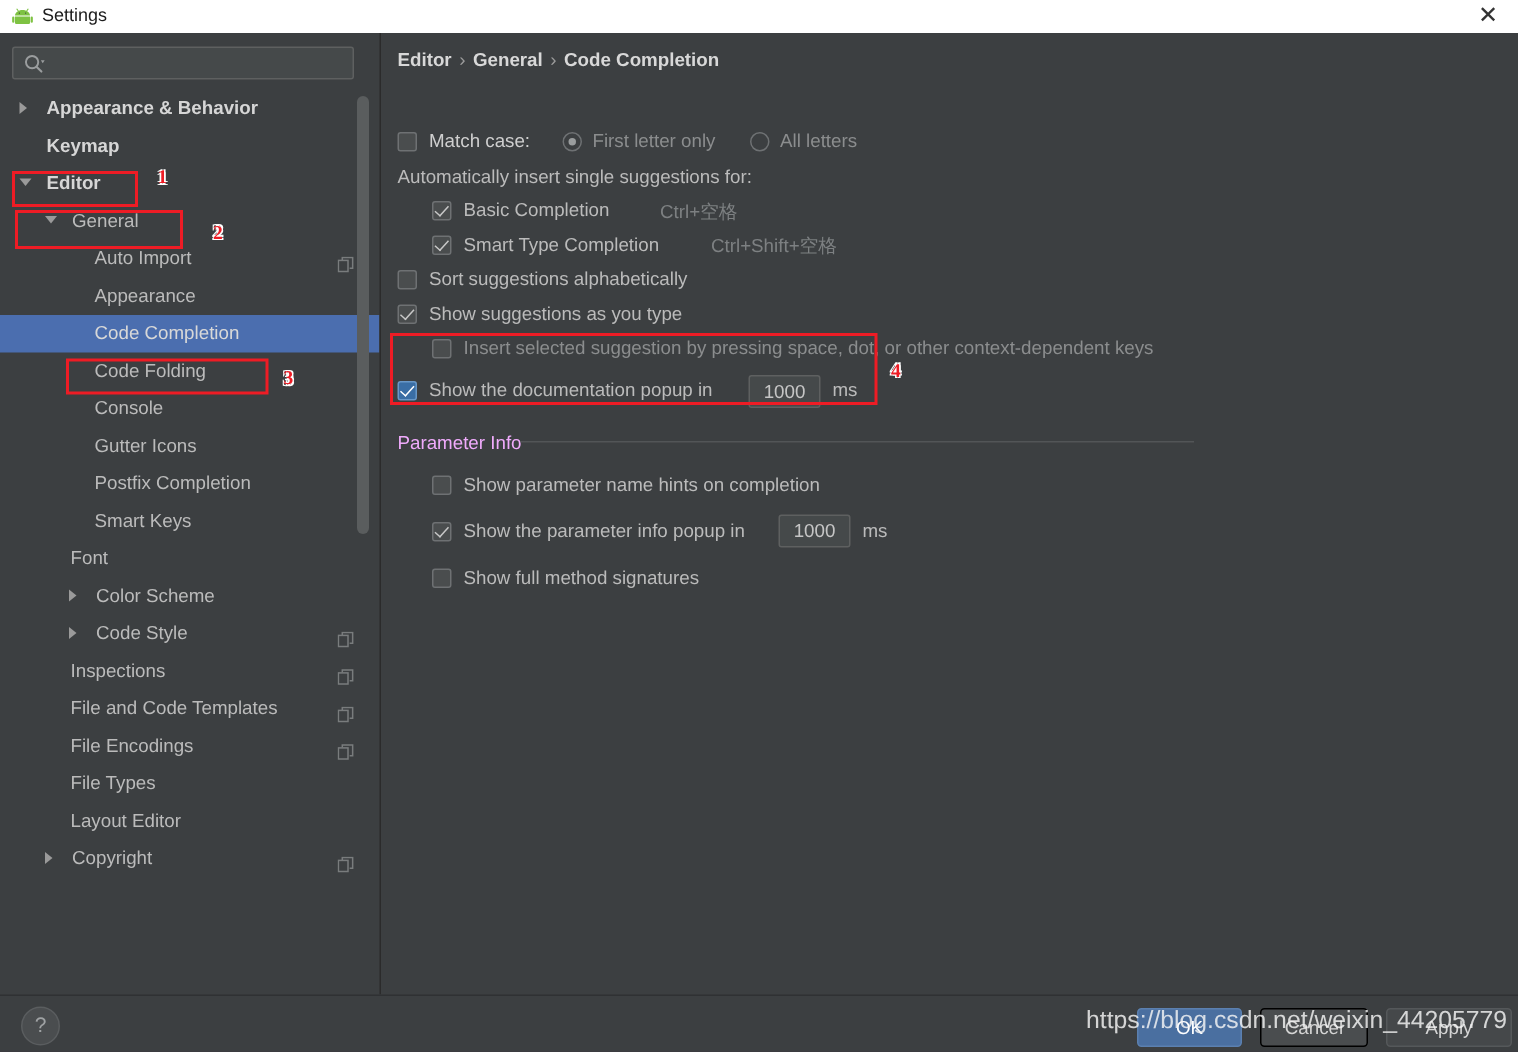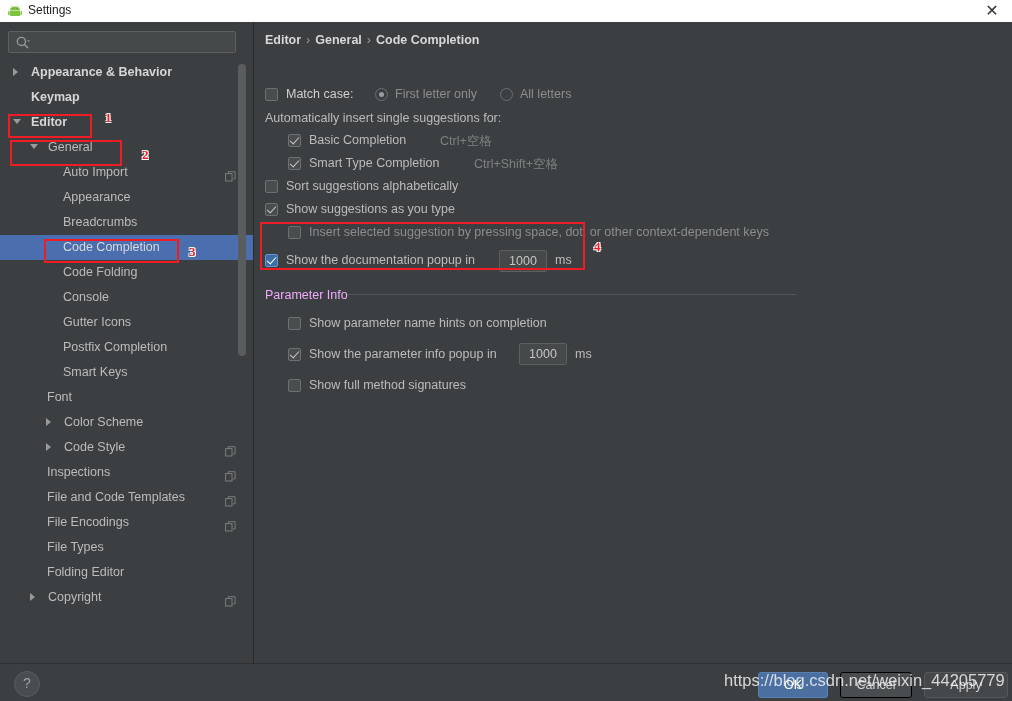--- a/index.html
+++ b/index.html
@@ -384,23 +384,20 @@
           <div class="tree-item">
             <span class="lbl" style="left: 63px;">Auto Import</span>
             <span class="copy-icon"><svg width="11" height="11" viewBox="0 0 11 11">
                 <rect x="0.6" y="2.6" width="6.4" height="7.4" fill="none" stroke="#9a9d9e" stroke-width="1"></rect>
                 <path d="M3.2 2.4V0.7h6.9v7.2H8.1" fill="none" stroke="#9a9d9e" stroke-width="1"></path>
               </svg></span>
           </div>
           <div class="tree-item">
             <span class="lbl" style="left: 63px;">Appearance</span>
           </div>
-          <div class="tree-item">
-            <span class="lbl" style="left: 63px;">Breadcrumbs</span>
-          </div>
           <div class="tree-item selected">
             <span class="lbl" style="left: 63px;">Code Completion</span>
           </div>
           <div class="tree-item">
             <span class="lbl" style="left: 63px;">Code Folding</span>
           </div>
           <div class="tree-item">
             <span class="lbl" style="left: 63px;">Console</span>
           </div>
           <div class="tree-item">
@@ -445,21 +442,21 @@
             <span class="lbl" style="left: 47px;">File Encodings</span>
             <span class="copy-icon"><svg width="11" height="11" viewBox="0 0 11 11">
                 <rect x="0.6" y="2.6" width="6.4" height="7.4" fill="none" stroke="#9a9d9e" stroke-width="1"></rect>
                 <path d="M3.2 2.4V0.7h6.9v7.2H8.1" fill="none" stroke="#9a9d9e" stroke-width="1"></path>
               </svg></span>
           </div>
           <div class="tree-item">
             <span class="lbl" style="left: 47px;">File Types</span>
           </div>
           <div class="tree-item">
-            <span class="lbl" style="left: 47px;">Folding Editor</span>
+            <span class="lbl" style="left: 47px;">Layout Editor</span>
           </div>
           <div class="tree-item">
             <span class="arrow arrow-right" style="left: 30px;"></span>
             <span class="lbl" style="left: 48px;">Copyright</span>
             <span class="copy-icon"><svg width="11" height="11" viewBox="0 0 11 11">
                 <rect x="0.6" y="2.6" width="6.4" height="7.4" fill="none" stroke="#9a9d9e" stroke-width="1"></rect>
                 <path d="M3.2 2.4V0.7h6.9v7.2H8.1" fill="none" stroke="#9a9d9e" stroke-width="1"></path>
               </svg></span>
           </div>
         </div>

